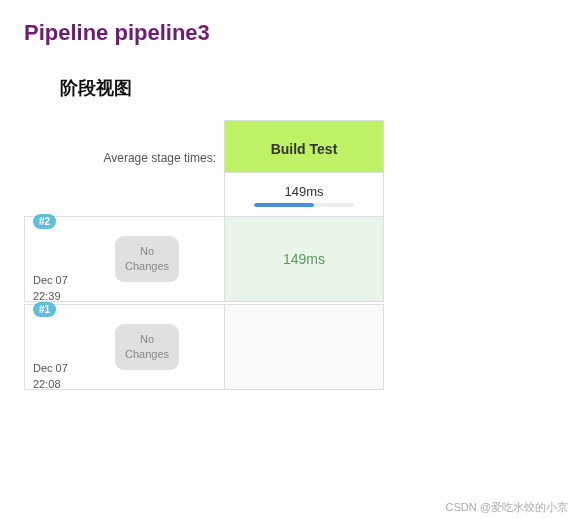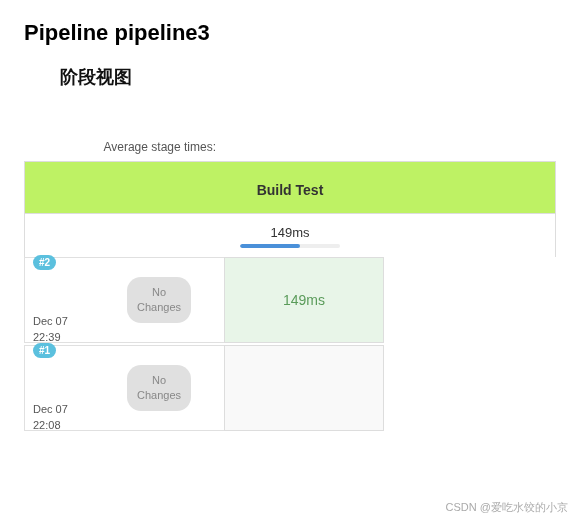--- a/index.html
+++ b/index.html
@@ -8,22 +8,22 @@
       background: #fff;
       color: #333;
       width: 580px;
       min-height: 519px;
       padding: 20px 24px;
       font-size: 13px;
     }
     .page-title {
       font-size: 22px;
       font-weight: bold;
-      margin-bottom: 19px;
-      color: #000000;
+      margin-bottom: 30px;
+      color: #701a75;
     }
     .section-title {
       font-size: 18px;
       font-weight: bold;
       margin-bottom: 20px;
       color: #111;
       margin-left: 36px;
     }
     .pipeline-view {
       display: flex;
@@ -66,23 +66,23 @@
     .run-date {
       font-size: 11px;
       color: #555;
       line-height: 1.4;
       margin-top: 40px;
     }
     .no-changes-box {
       background: #e0e0e0;
       color: #888;
       font-size: 11px;
-      border-radius: 14px;
+      border-radius: 9px;
       padding: 8px 10px;
-      margin-left: 14px;
+      margin-left: 2px;
       text-align: center;
       min-width: 55px;
       line-height: 1.4;
     }
     .right-col {
       display: flex;
       flex-direction: column;
       min-width: 160px;
       margin-left: 0;
     }
@@ -149,21 +149,20 @@
     }
     .watermark {
       position: fixed;
       bottom: 4px;
       right: 12px;
       font-size: 11px;
       color: #aaa;
     }
     .header-area {
       display: flex;
-      flex-direction: column;
     }
     .left-header-spacer {
       width: 200px;
       height: 52px;
     }
   </style>
 </head>
 <body>
 
 <h1 class="page-title">Pipeline pipeline3</h1>

